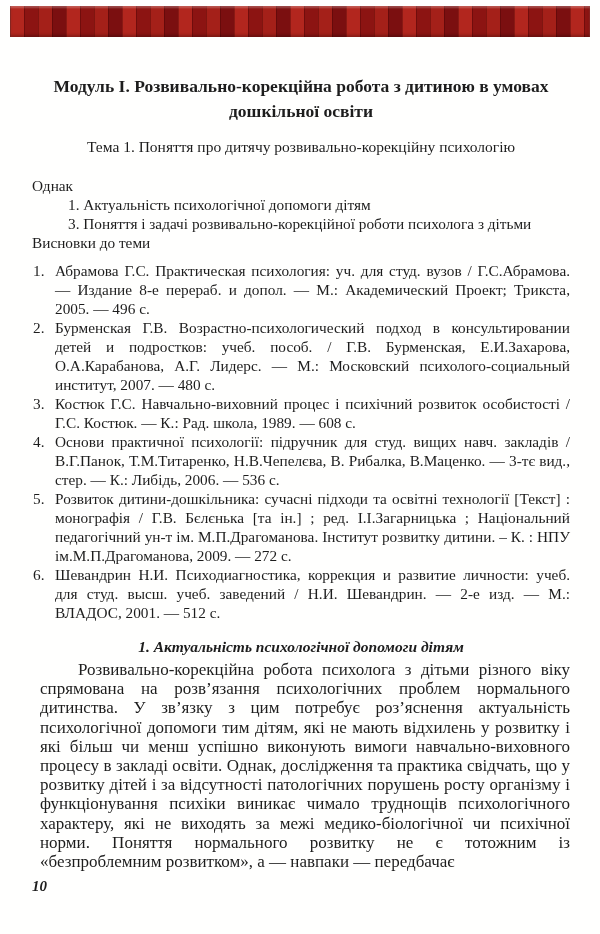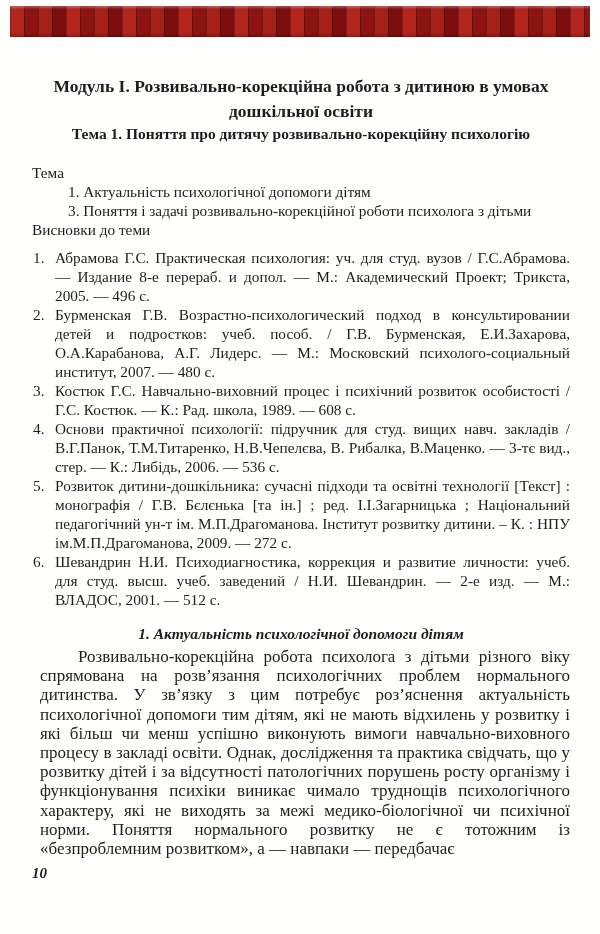--- a/index.html
+++ b/index.html
@@ -28,23 +28,24 @@
   .content { padding: 0 30px 0 32px; }
 
   .module-title {
     margin-top: 37px;
     text-align: center;
     font-size: 17.5px;
     font-weight: bold;
     line-height: 25px;
   }
   .topic-title {
+    margin-top: 13px;
     text-align: center;
     font-size: 15.5px;
-    font-weight: bold;
+    font-weight: normal;
     line-height: 20px;
   }
 
   .plan { margin-top: 19px; font-size: 15.3px; line-height: 19px; }
   .plan-label, .plan-footer { text-align: left; }
   .plan-item { text-indent: 36px; text-align: justify; }
 
   .lit { margin-top: 9px; font-size: 15.3px; line-height: 19px; }
   .lit-label { font-style: italic; margin-left: 52px; margin-bottom: 1px; }
   .lit-item { position: relative; padding-left: 23px; text-align: justify; }
@@ -84,21 +85,21 @@
   <div class="content">
 
     <h1 class="module-title">
       <span style="display:block">Модуль І. Розвивально-корекційна робота з дитиною в умовах</span>
       <span style="display:block">дошкільної освіти</span>
     </h1>
 
     <h2 class="topic-title">Тема 1. Поняття про дитячу розвивально-корекційну психологію</h2>
 
     <div class="plan">
-      <div class="plan-label">Тема</div>
+      <div class="plan-label">Однак</div>
       <div class="plan-item">1. Актуальність психологічної допомоги дітям</div>
       <div class="plan-item">3. Поняття і задачі розвивально-корекційної  роботи  психолога з дітьми</div>
       <div class="plan-footer">Висновки до теми</div>
     </div>
 
     <div class="lit">
 
       <div class="lit-item">
         <span class="lit-num">1.</span>
         <span>Абрамова Г.С. Практическая психология: уч. для студ. вузов / Г.С.Абрамова. — Издание 8-е перераб. и допол. — М.: Академический Проект; Трикста, 2005. — 496 с.</span>

